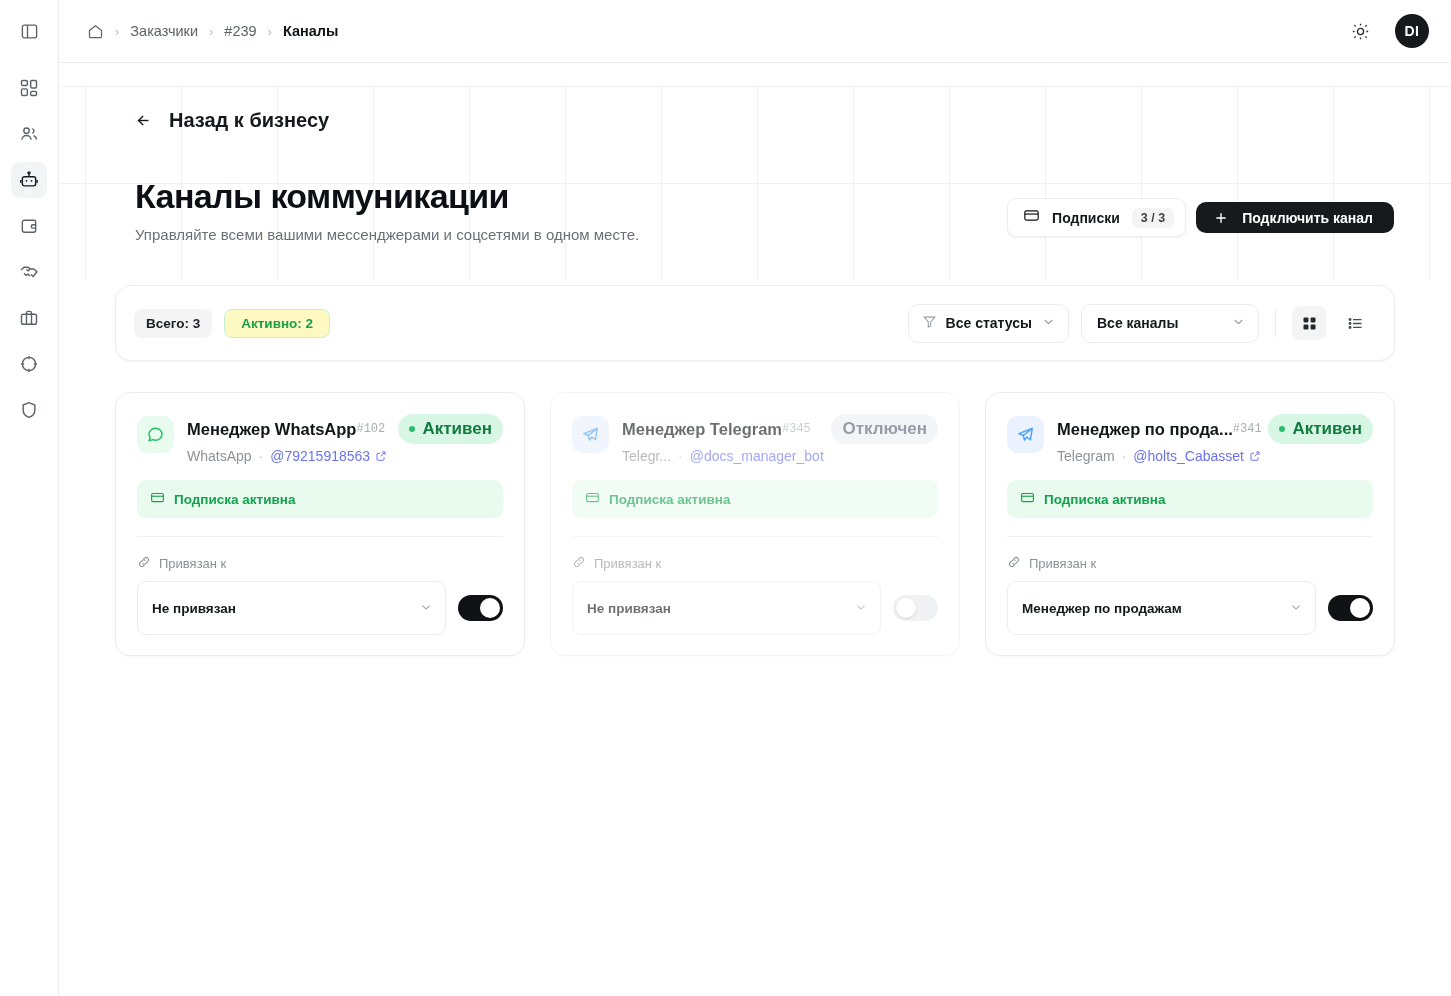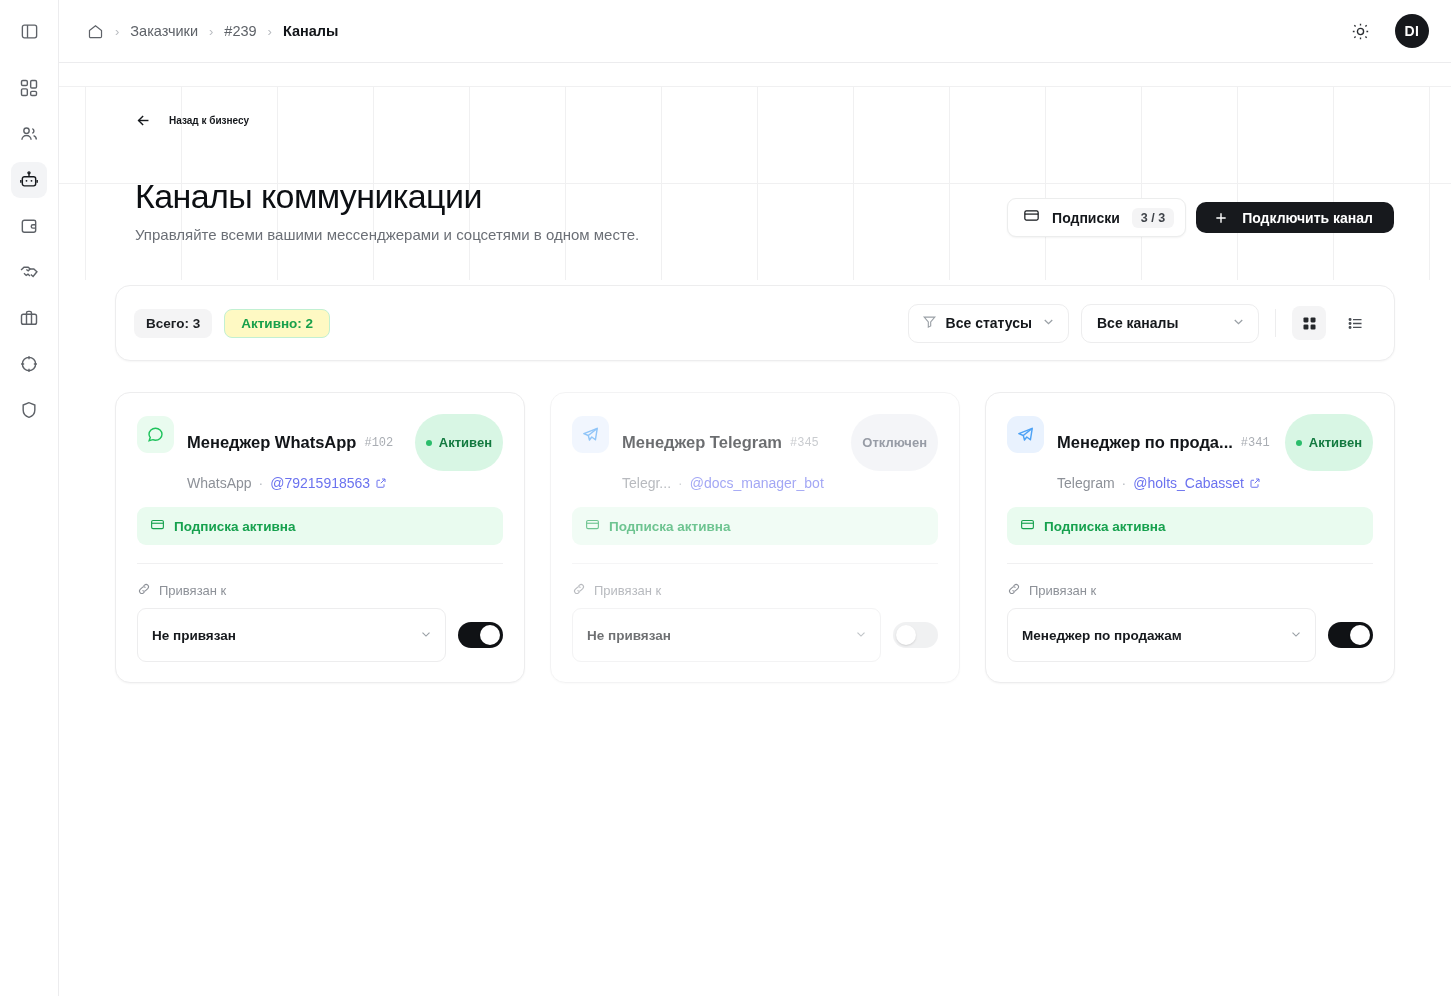--- a/index.html
+++ b/index.html
@@ -73,28 +73,28 @@
       linear-gradient(to bottom, #f0f0f1 1px, transparent 1px);
     background-size: 96px 97px;
     background-position: 26px 0;
     pointer-events: none;
   }
   .content-inner { position: relative; padding: 0 56px 0 56px; }
 
   .back-row { height: 115px; display: flex; align-items: center; padding-left: 20px; }
   .back-btn {
     display: inline-flex; align-items: center; gap: 17px;
-    font-size: 10px; font-weight: 700; color: #15181c; cursor: pointer;
+    font-size: 20px; font-weight: 700; color: #15181c; cursor: pointer;
   }
   .back-btn svg { display: block; }
 
   .head-row { display: flex; align-items: flex-end; padding-left: 20px; padding-right: 1px; }
   .head-texts { flex: 1 1 auto; }
   .page-title {
-    font-size: 34px; font-weight: 400; letter-spacing: -.6px;
+    font-size: 34px; font-weight: 700; letter-spacing: -.6px;
     color: #0c0f13; line-height: 1.1;
   }
   .page-sub { margin-top: 11px; font-size: 15px; color: #6b6f76; }
   .head-actions { display: flex; align-items: center; gap: 10px; padding-bottom: 6px; }
 
   .subs-btn {
     height: 39px; display: flex; align-items: center; gap: 12px;
     background: #fff; border: 1px solid #eceded; border-radius: 9px;
     padding: 0 11px 0 15px; cursor: pointer;
     box-shadow: 0 1px 2px rgba(16,20,28,.05);
@@ -162,29 +162,29 @@
   }
   .card.muted { opacity: .62; }
   .card-head { display: flex; align-items: flex-start; gap: 13px; }
   .ch-avatar {
     width: 37px; height: 37px; border-radius: 11px; flex: 0 0 37px;
     display: flex; align-items: center; justify-content: center; margin-top: 2px;
   }
   .ch-avatar.wa { background: #e9fbef; color: #1ec25c; }
   .ch-avatar.tg { background: #e9f2fe; color: #4da2f5; }
   .ch-main { flex: 1 1 auto; min-width: 0; }
-  .ch-line1 { display: flex; align-items: center; gap: 8px; }
+  .ch-line1 { display: flex; align-items: center; gap: 0; }
   .ch-name {
     font-size: 16.5px; font-weight: 700; color: #121519;
     white-space: nowrap; overflow: hidden; text-overflow: ellipsis; max-width: 212px;
   }
   .ch-id { font-size: 12px; color: #a9adb3; font-family: "Liberation Mono", "DejaVu Sans Mono", monospace; }
   .badge {
-    margin-left: auto; border-radius: 999px; padding: 21px 11px;
-    font-size: 13px; font-weight: 700; display: flex; align-items: center; gap: 7px;
+    margin-left: auto; border-radius: 999px; padding: 5px 11px;
+    font-size: 17px; font-weight: 700; display: flex; align-items: center; gap: 7px;
     white-space: nowrap;
   }
   .badge.ok { background: #d8f6e4; color: #137a40; }
   .badge.off { background: #eef0f4; color: #596070; }
   .dot { width: 6px; height: 6px; border-radius: 50%; background: #2bbd6b; }
   .ch-line2 { margin-top: 4px; display: flex; align-items: center; gap: 7px; font-size: 14px; }
   .ch-type { color: #8d9198; white-space: nowrap; overflow: hidden; text-overflow: ellipsis; max-width: 78px; }
   .ch-dot-sep { color: #b9bdc3; }
   .ch-handle {
     color: #6b72ef; display: inline-flex; align-items: center; gap: 5px; cursor: pointer;

